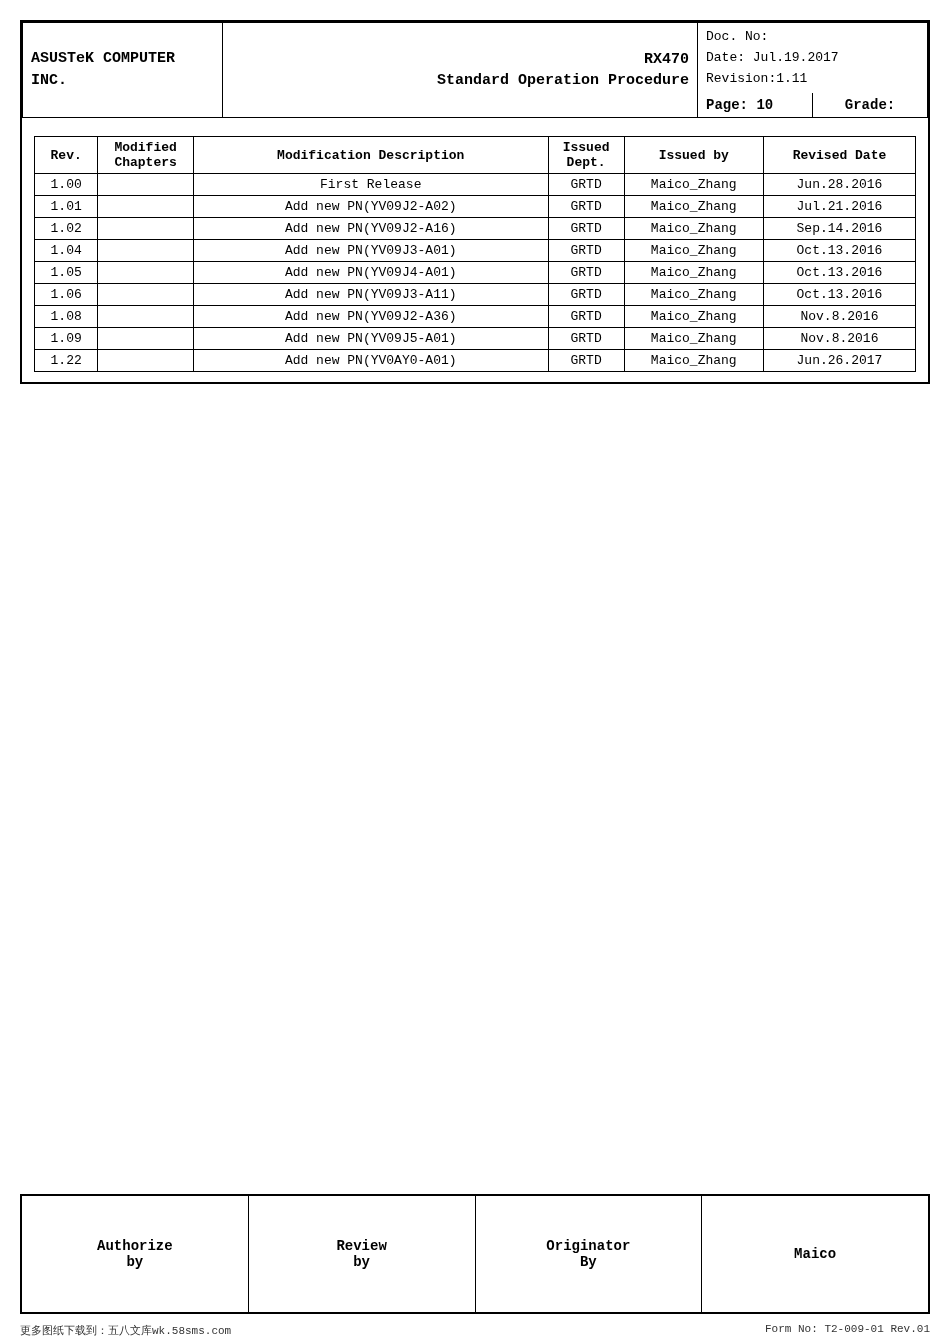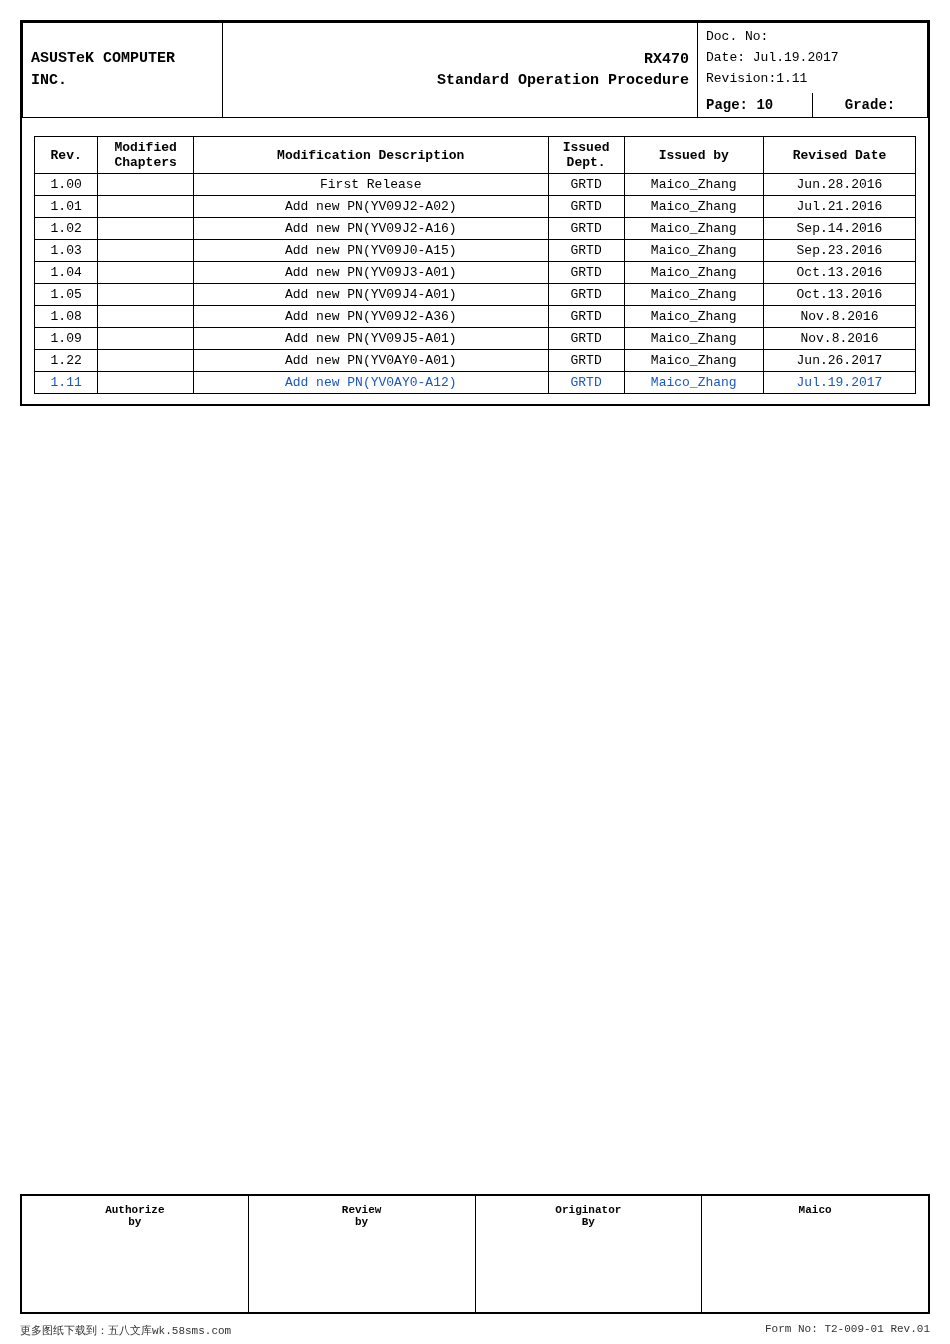--- a/index.html
+++ b/index.html
@@ -103,23 +103,24 @@
       left: 20px;
       right: 20px;
       border: 2px solid #000;
       display: flex;
       height: 120px;
     }
     .sig-cell {
       flex: 1;
       border-right: 1px solid #000;
       display: flex;
+      align-items: center;
       justify-content: center;
       font-weight: bold;
-      font-size: 11px;
+      font-size: 14px;
       text-align: center;
       padding: 8px;
     }
     .sig-cell:last-child {
       border-right: none;
     }
 
     
     .bottom-bar {
       position: absolute;
@@ -195,44 +196,44 @@
           </tr>
           <tr>
             <td>1.02</td>
             <td></td>
             <td>Add new PN(YV09J2-A16)</td>
             <td>GRTD</td>
             <td>Maico_Zhang</td>
             <td>Sep.14.2016</td>
           </tr>
           <tr>
-            <td>1.03</td>
-            <td></td>
-            <td>Add new PN(YV09J0-A15)</td>
-            <td>GRTD</td>
-            <td>Maico_Zhang</td>
-            <td>Sep.23.2016</td>
-          </tr>
-          <tr>
             <td>1.04</td>
             <td></td>
             <td>Add new PN(YV09J3-A01)</td>
             <td>GRTD</td>
             <td>Maico_Zhang</td>
             <td>Oct.13.2016</td>
           </tr>
           <tr>
             <td>1.05</td>
             <td></td>
             <td>Add new PN(YV09J4-A01)</td>
             <td>GRTD</td>
             <td>Maico_Zhang</td>
             <td>Oct.13.2016</td>
           </tr>
           <tr>
+            <td>1.06</td>
+            <td></td>
+            <td>Add new PN(YV09J3-A11)</td>
+            <td>GRTD</td>
+            <td>Maico_Zhang</td>
+            <td>Oct.13.2016</td>
+          </tr>
+          <tr>
             <td>1.08</td>
             <td></td>
             <td>Add new PN(YV09J2-A36)</td>
             <td>GRTD</td>
             <td>Maico_Zhang</td>
             <td>Nov.8.2016</td>
           </tr>
           <tr>
             <td>1.09</td>
             <td></td>
@@ -241,28 +242,20 @@
             <td>Maico_Zhang</td>
             <td>Nov.8.2016</td>
           </tr>
           <tr>
             <td>1.22</td>
             <td></td>
             <td>Add new PN(YV0AY0-A01)</td>
             <td>GRTD</td>
             <td>Maico_Zhang</td>
             <td>Jun.26.2017</td>
-          </tr>
-          <tr class="highlight-row">
-            <td>1.11</td>
-            <td></td>
-            <td>Add new PN(YV0AY0-A12)</td>
-            <td>GRTD</td>
-            <td>Maico_Zhang</td>
-            <td>Jul.19.2017</td>
           </tr>
         </tbody>
     </table>
   </div>
 </div>
 
 <div class="footer-sig">
   <div class="sig-cell">
     <span>Authorize<br>by</span>
   </div>

